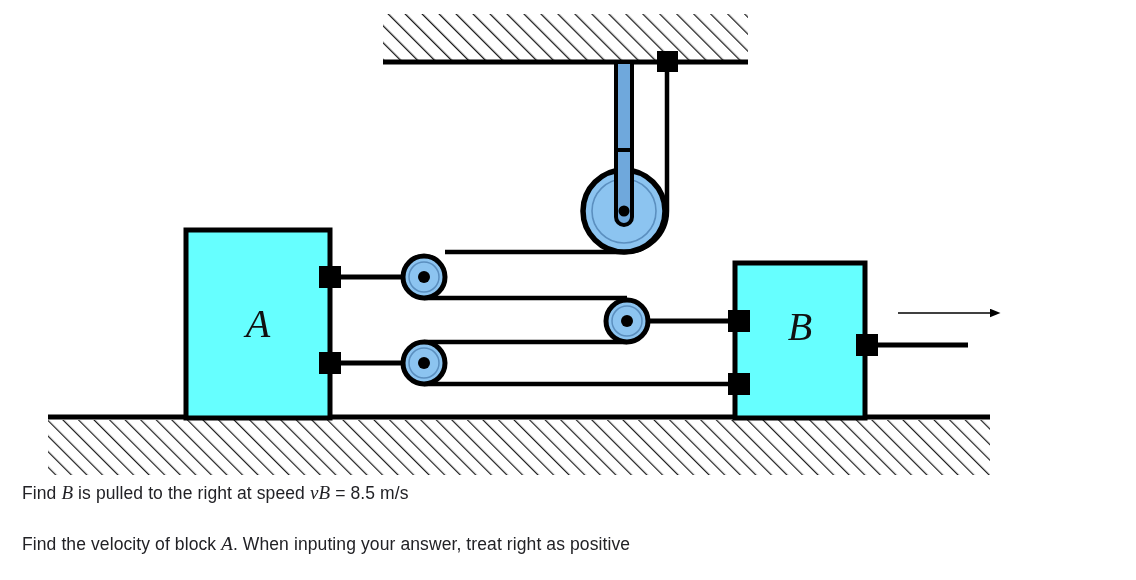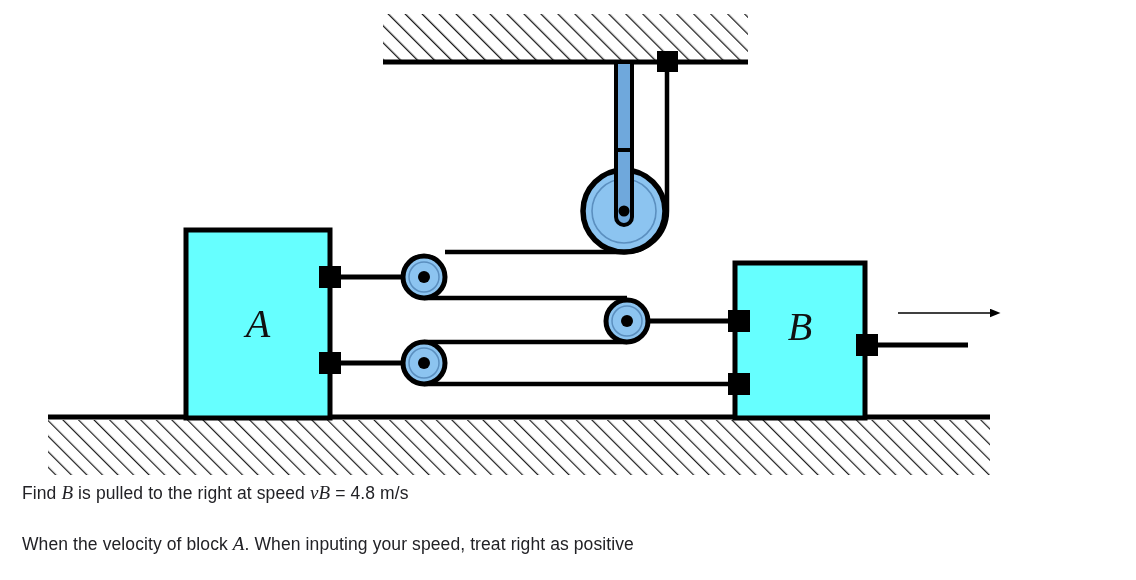--- a/index.html
+++ b/index.html
@@ -165,20 +165,20 @@
     <g>
       <line x1="874" y1="345" x2="968" y2="345" stroke="#000000" stroke-width="5"></line>
     </g>
 
     <g>
       <line x1="898" y1="313" x2="990" y2="313" stroke="#000000" stroke-width="1.6" marker-end="url(#arrowhead)"></line>
     </g>
   </svg>
 
   <div class="prompt-block" id="prompt-line-1">
-    <span>Find </span><span class="mathvar">B</span><span> is pulled to the right at speed </span><span class="mathvar">v</span><span class="mathvar sub">B</span><span> = </span><span>4.8 m/s</span>
+    <span>Find </span><span class="mathvar">B</span><span> is pulled to the right at speed </span><span class="mathvar">v</span><span class="mathvar sub">B</span><span> = </span><span>8.5 m/s</span>
   </div>
 
   <div class="prompt-block" id="prompt-line-2">
-    <span>When the velocity of block </span><span class="mathvar">A</span><span>. When inputing your speed, treat right as positive</span>
+    <span>Find the velocity of block </span><span class="mathvar">A</span><span>. When inputing your answer, treat right as positive</span>
   </div>
 
 </div>
 
 </body></html>

